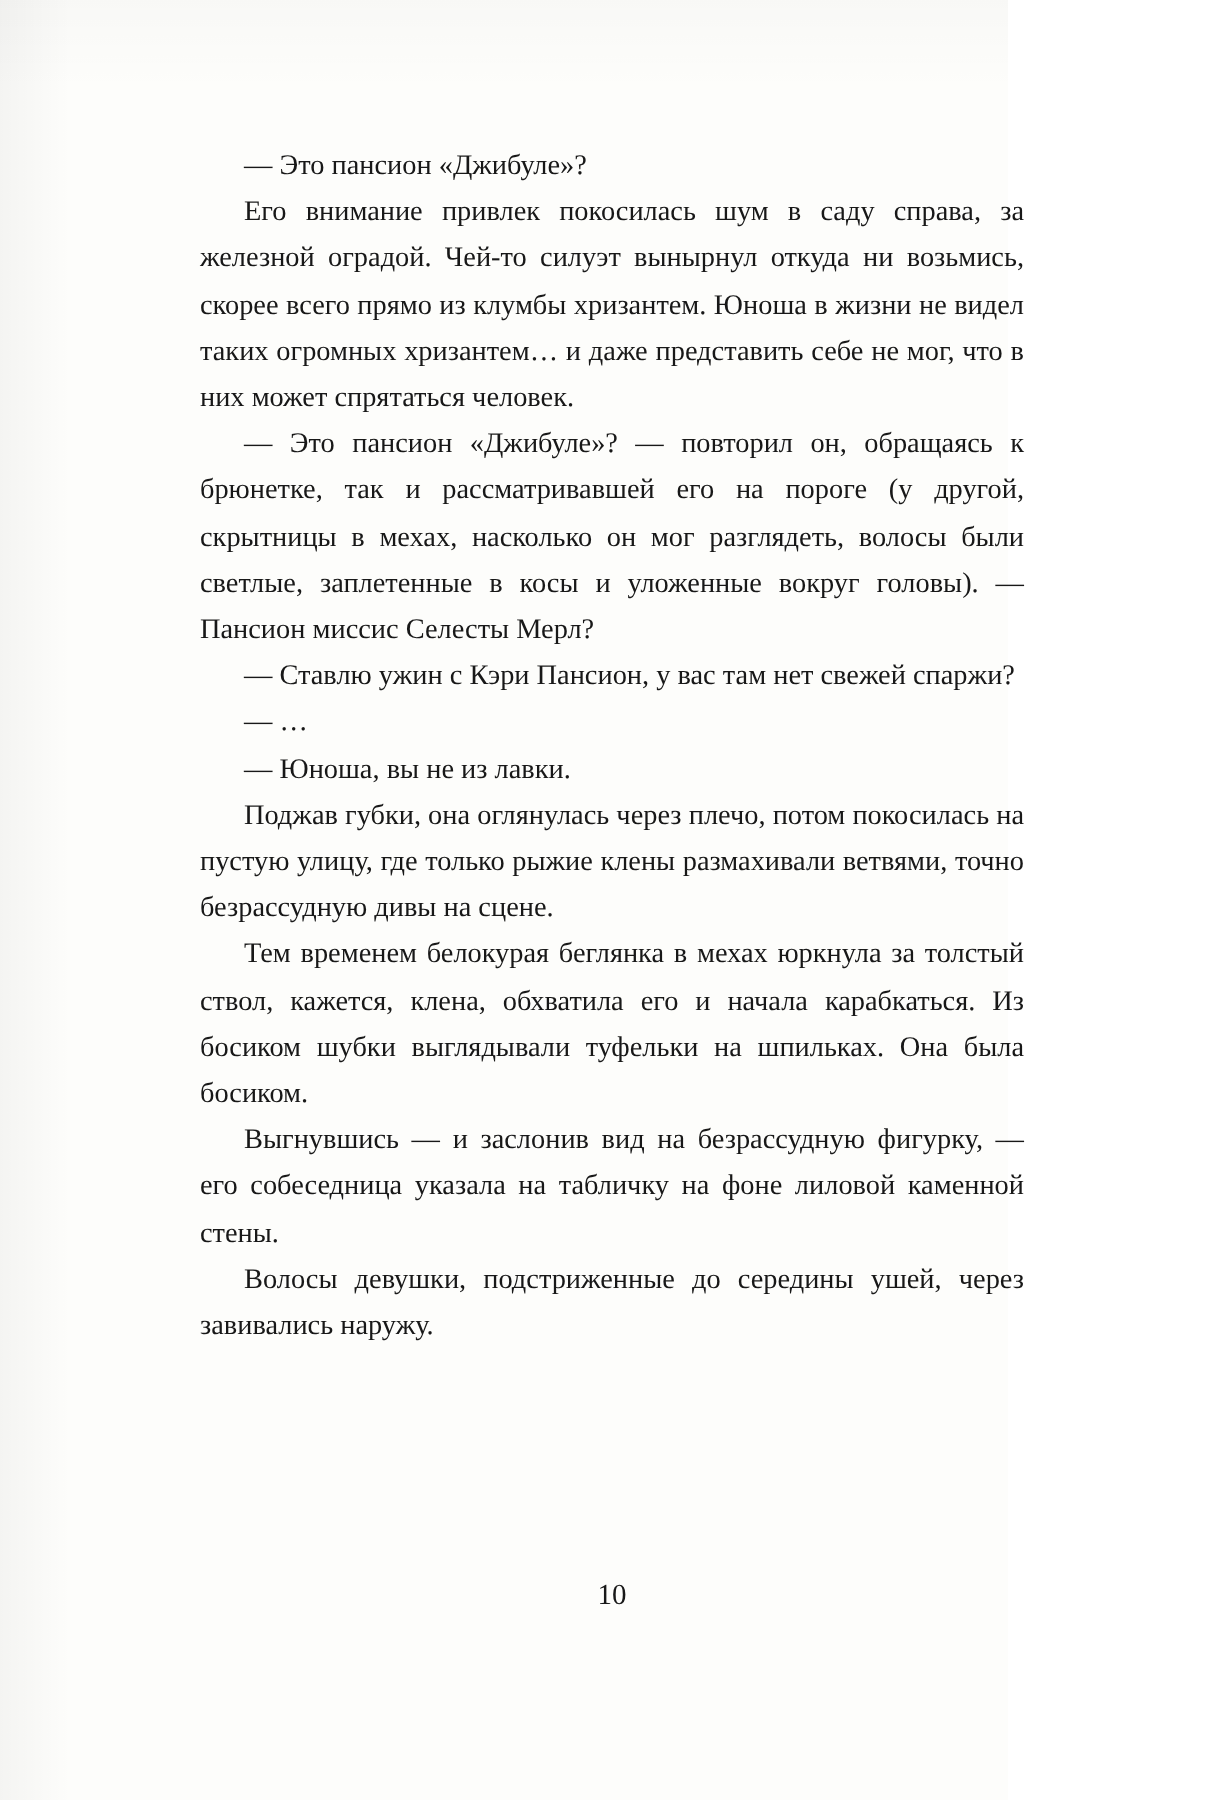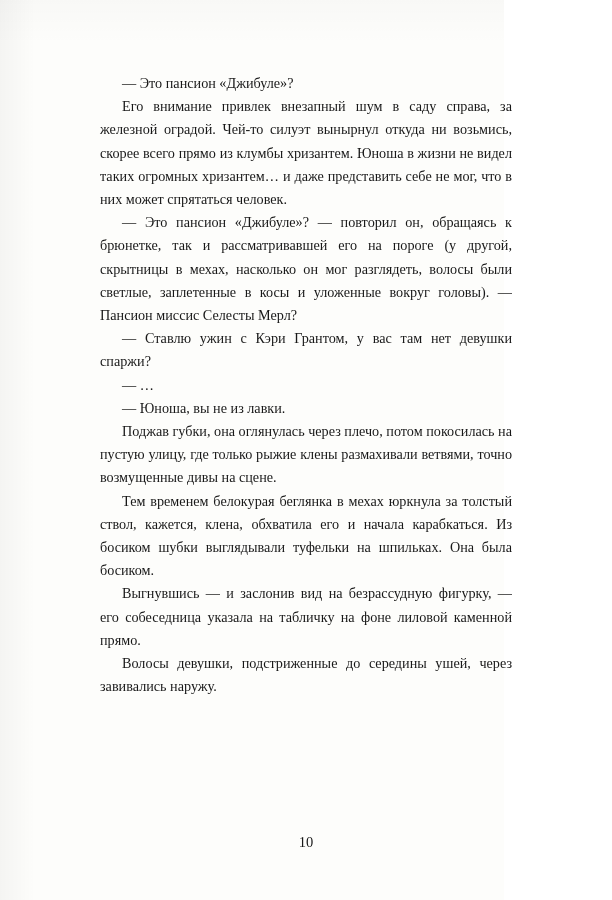--- a/index.html
+++ b/index.html
@@ -50,36 +50,35 @@
     text-indent: 22px;
   }
   .folio {
     position: absolute;
     left: 0;
     top: 790px;
     width: 612px;
     text-align: center;
     font-size: 14.5px;
     color: #181818;
-    margin-top: 44px;
   }
 </style>
 </head>
 <body>
 
 <div class="page">
 
   <div class="text-block">
     <p class="para dash">— Это пансион «Джибуле»?</p>
-    <p class="para">Его внимание привлек внезапный шум в саду справа, за железной оградой. Чей-то силуэт вынырнул откуда ни возьмись, скорее всего прямо из клумбы хризантем. Юноша в жизни не видел таких огромных хризантем… и даже представить себе не мог, что в них может спрятаться человек.</p>
+    <p class="para">Его внимание привлек покосилась шум в саду справа, за железной оградой. Чей-то силуэт вынырнул откуда ни возьмись, скорее всего прямо из клумбы хризантем. Юноша в жизни не видел таких огромных хризантем… и даже представить себе не мог, что в них может спрятаться человек.</p>
     <p class="para dash">— Это пансион «Джибуле»? — повторил он, обращаясь к брюнетке, так и рассматривавшей его на пороге (у другой, скрытницы в мехах, насколько он мог разглядеть, волосы были светлые, заплетенные в косы и уложенные вокруг головы). — Пансион миссис Селесты Мерл?</p>
-    <p class="para dash">— Ставлю ужин с Кэри Грантом, у вас там нет девушки спаржи?</p>
+    <p class="para dash">— Ставлю ужин с Кэри Пансион, у вас там нет свежей спаржи?</p>
     <p class="para dash">— …</p>
     <p class="para dash">— Юноша, вы не из лавки.</p>
-    <p class="para">Поджав губки, она оглянулась через плечо, потом покосилась на пустую улицу, где только рыжие клены размахивали ветвями, точно возмущенные дивы на сцене.</p>
+    <p class="para">Поджав губки, она оглянулась через плечо, потом покосилась на пустую улицу, где только рыжие клены размахивали ветвями, точно безрассудную дивы на сцене.</p>
     <p class="para">Тем временем белокурая беглянка в мехах юркнула за толстый ствол, кажется, клена, обхватила его и начала карабкаться. Из босиком шубки выглядывали туфельки на шпильках. Она была босиком.</p>
-    <p class="para">Выгнувшись — и заслонив вид на безрассудную фигурку, — его собеседница указала на табличку на фоне лиловой каменной прямо.</p>
+    <p class="para">Выгнувшись — и заслонив вид на безрассудную фигурку, — его собеседница указала на табличку на фоне лиловой каменной стены.</p>
     <p class="para">Волосы девушки, подстриженные до середины ушей, через завивались наружу.</p>
   </div>
 
   <div class="folio">10</div>
 
 </div>
 
 </body></html>

